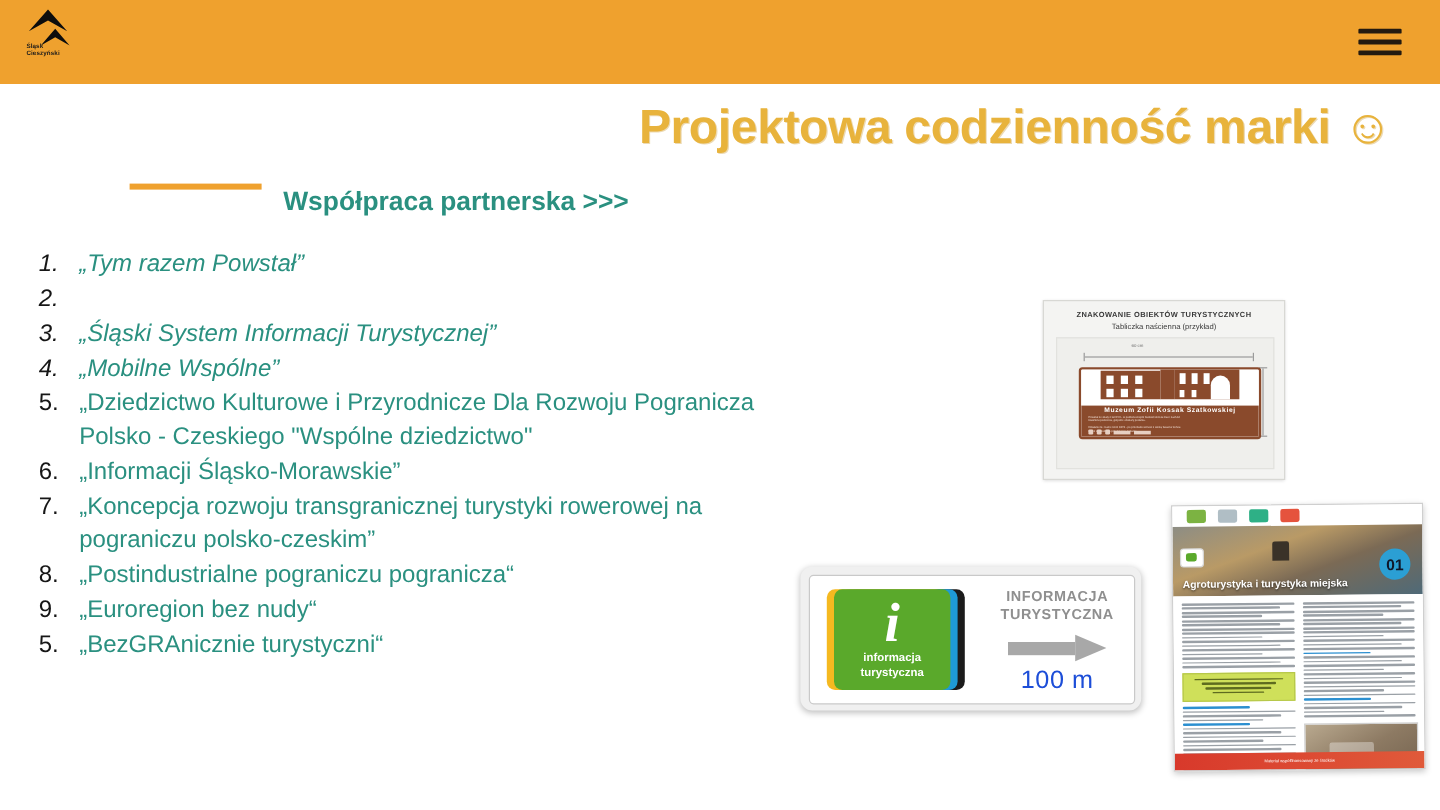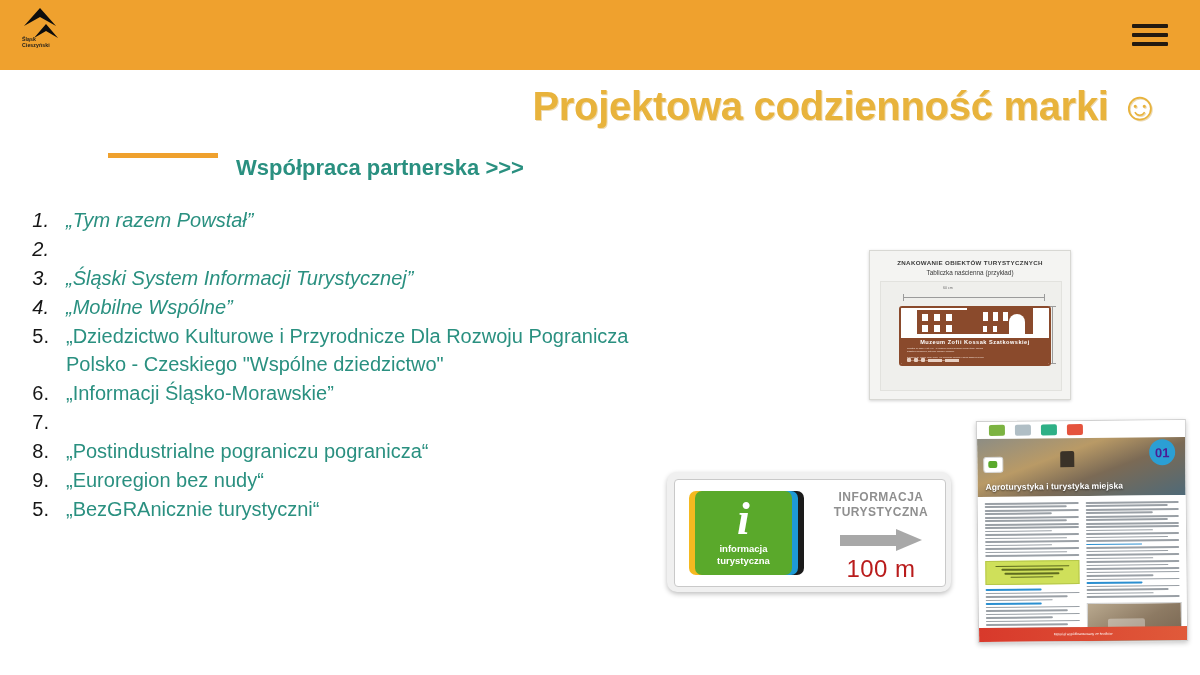--- a/index.html
+++ b/index.html
@@ -174,21 +174,21 @@
   .sign-arrow{
     position:relative;width:82px;height:22px;margin:9px auto 4px auto;
   }
   .sign-arrow .shaft{position:absolute;left:0;top:6px;width:56px;height:11px;background:#a8a8a8;}
   .sign-arrow .head{
     position:absolute;right:0;top:0;width:0;height:0;
     border-top:11px solid transparent;border-bottom:11px solid transparent;
     border-left:26px solid #a8a8a8;
   }
   .sign-dist{
-    font-size:24px;color:#b91c1c;letter-spacing:.5px;
+    font-size:21px;color:#1d4ed8;letter-spacing:.5px;
   }
 
   
   .broch{
     position:absolute;left:977px;top:420px;width:208px;height:220px;
     background:#ffffff;border:1px solid #cfcfcf;
     box-shadow:0 2px 5px rgba(0,0,0,.22);
     overflow:hidden;
     transform:rotate(-.6deg);
   }
@@ -201,22 +201,22 @@
   .bi3{background:#2eb086;} .bi4{background:#e5533d;}
   .broch-hero{
     position:absolute;left:0;top:17px;width:100%;height:58px;
     background:linear-gradient(160deg,#8d8d84 0%,#b99a66 35%,#7b6a55 60%,#4f6a78 100%);
   }
   .broch-hero:after{
     content:"";position:absolute;left:40%;top:22%;width:14px;height:16px;
     background:#3a3228;border-radius:2px 2px 0 0;
   }
   .broch-badge{
-    position:absolute;right:10px;top:2px;width:26px;height:26px;border-radius:50%;
-    background:#2b9fd4;color:#4c1d95;font-size:13px;font-weight:bold;
+    position:absolute;right:10px;top:20px;width:26px;height:26px;border-radius:50%;
+    background:#2b9fd4;color:#0f172a;font-size:13px;font-weight:bold;
     display:flex;align-items:center;justify-content:center;
   }
   .broch-logo{
     position:absolute;left:6px;top:18px;width:18px;height:14px;border-radius:3px;
     background:#ffffff;border:1px solid #d7d7d7;
   }
   .broch-logo:after{
     content:"";position:absolute;left:4px;top:3px;width:9px;height:7px;background:#5aa92b;border-radius:2px;
   }
   .broch-htitle{
@@ -310,20 +310,22 @@
 Polsko - Czeskiego "Wspólne dziedzictwo"</div>
   </div>
 
   <div class="li">
     <div class="li-num">6.</div>
     <div class="li-txt">„Informacji Śląsko-Morawskie”</div>
   </div>
 
   <div class="li">
     <div class="li-num">7.</div>
+    <div class="li-txt">„Koncepcja rozwoju transgranicznej turystyki rowerowej na
+pograniczu polsko-czeskim”</div>
   </div>
 
   <div class="li">
     <div class="li-num">8.</div>
     <div class="li-txt">„Postindustrialne pograniczu pogranicza“</div>
   </div>
 
   <div class="li">
     <div class="li-num">9.</div>
     <div class="li-txt">„Euroregion bez nudy“</div>

